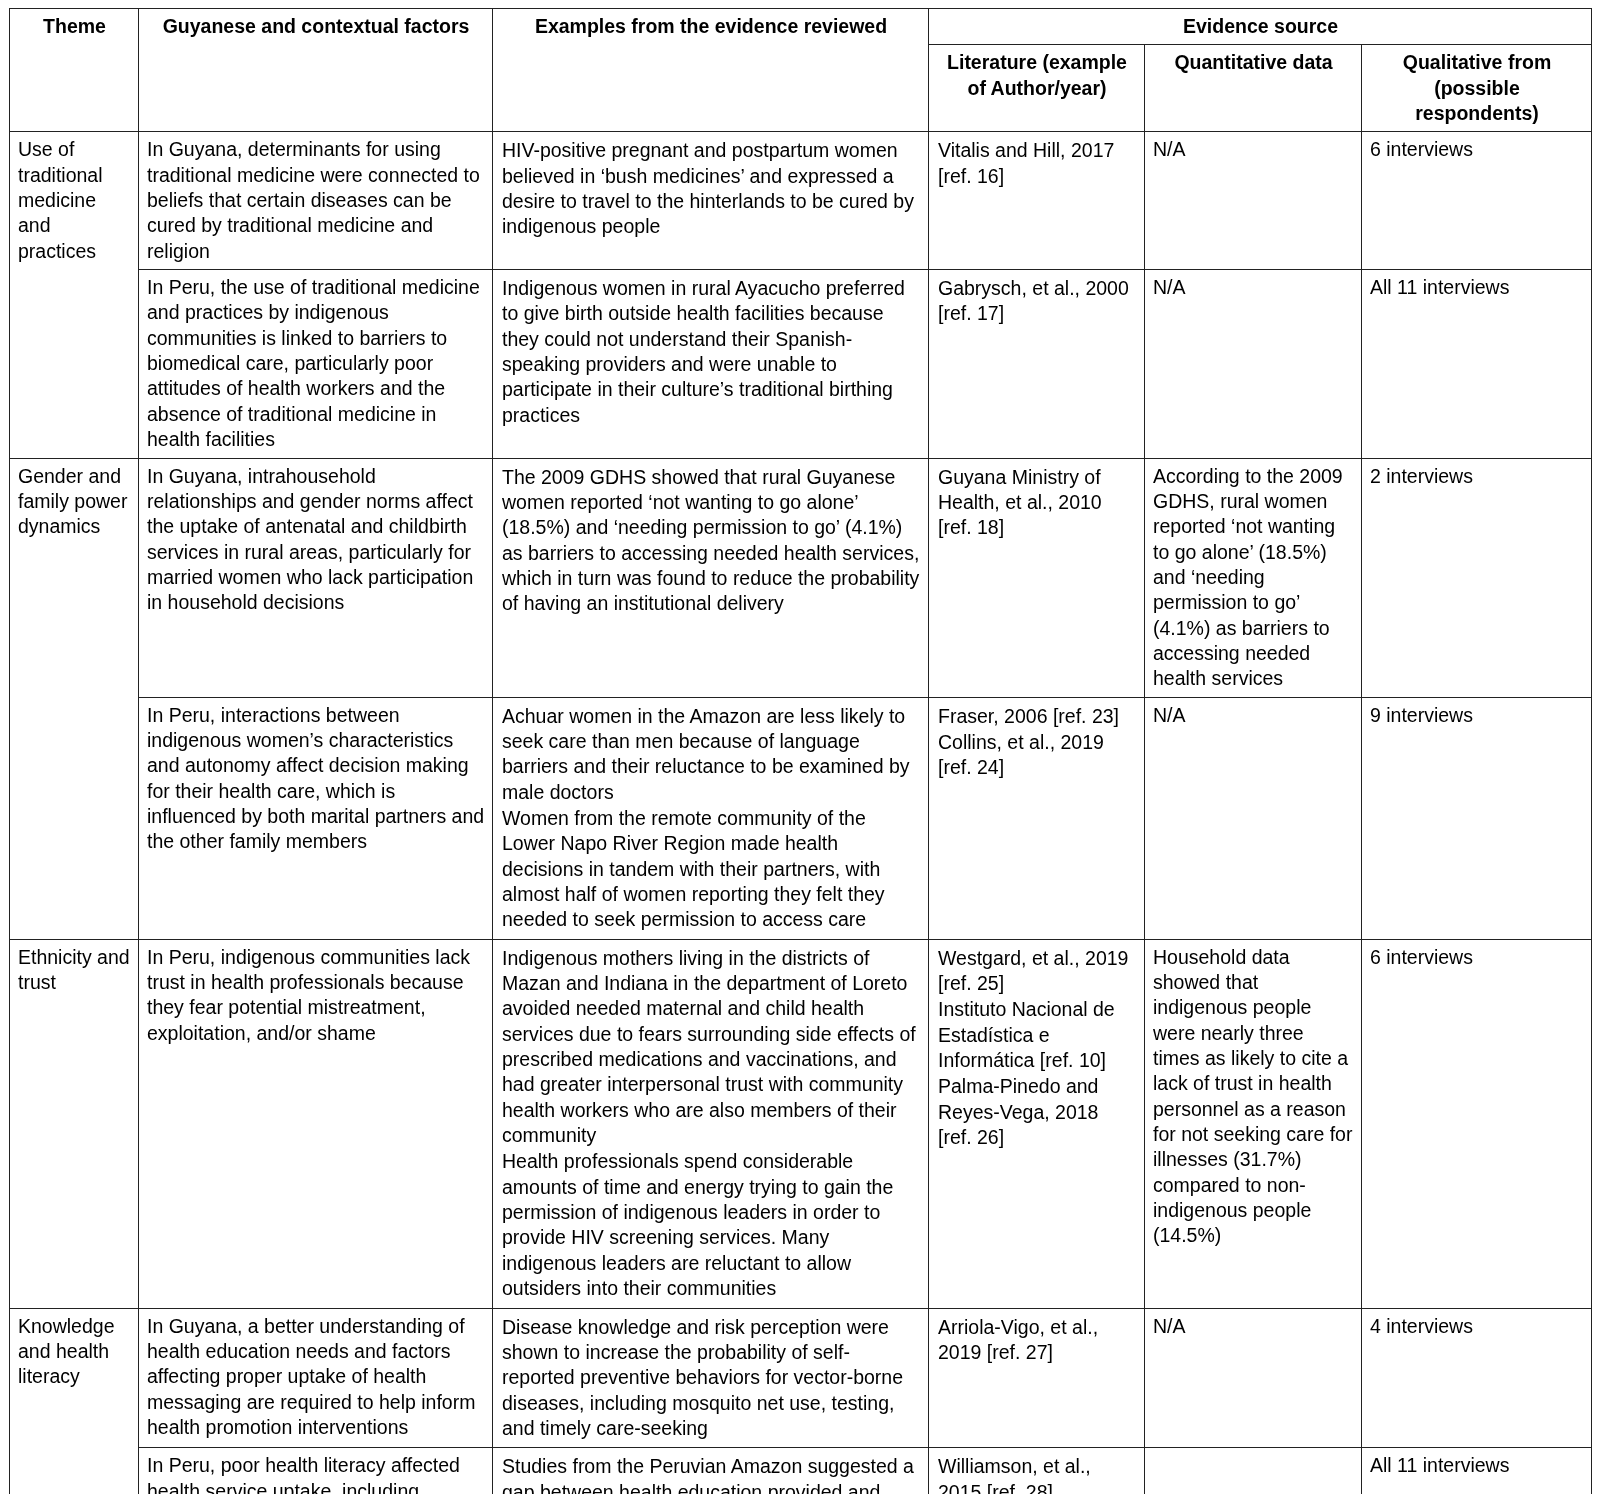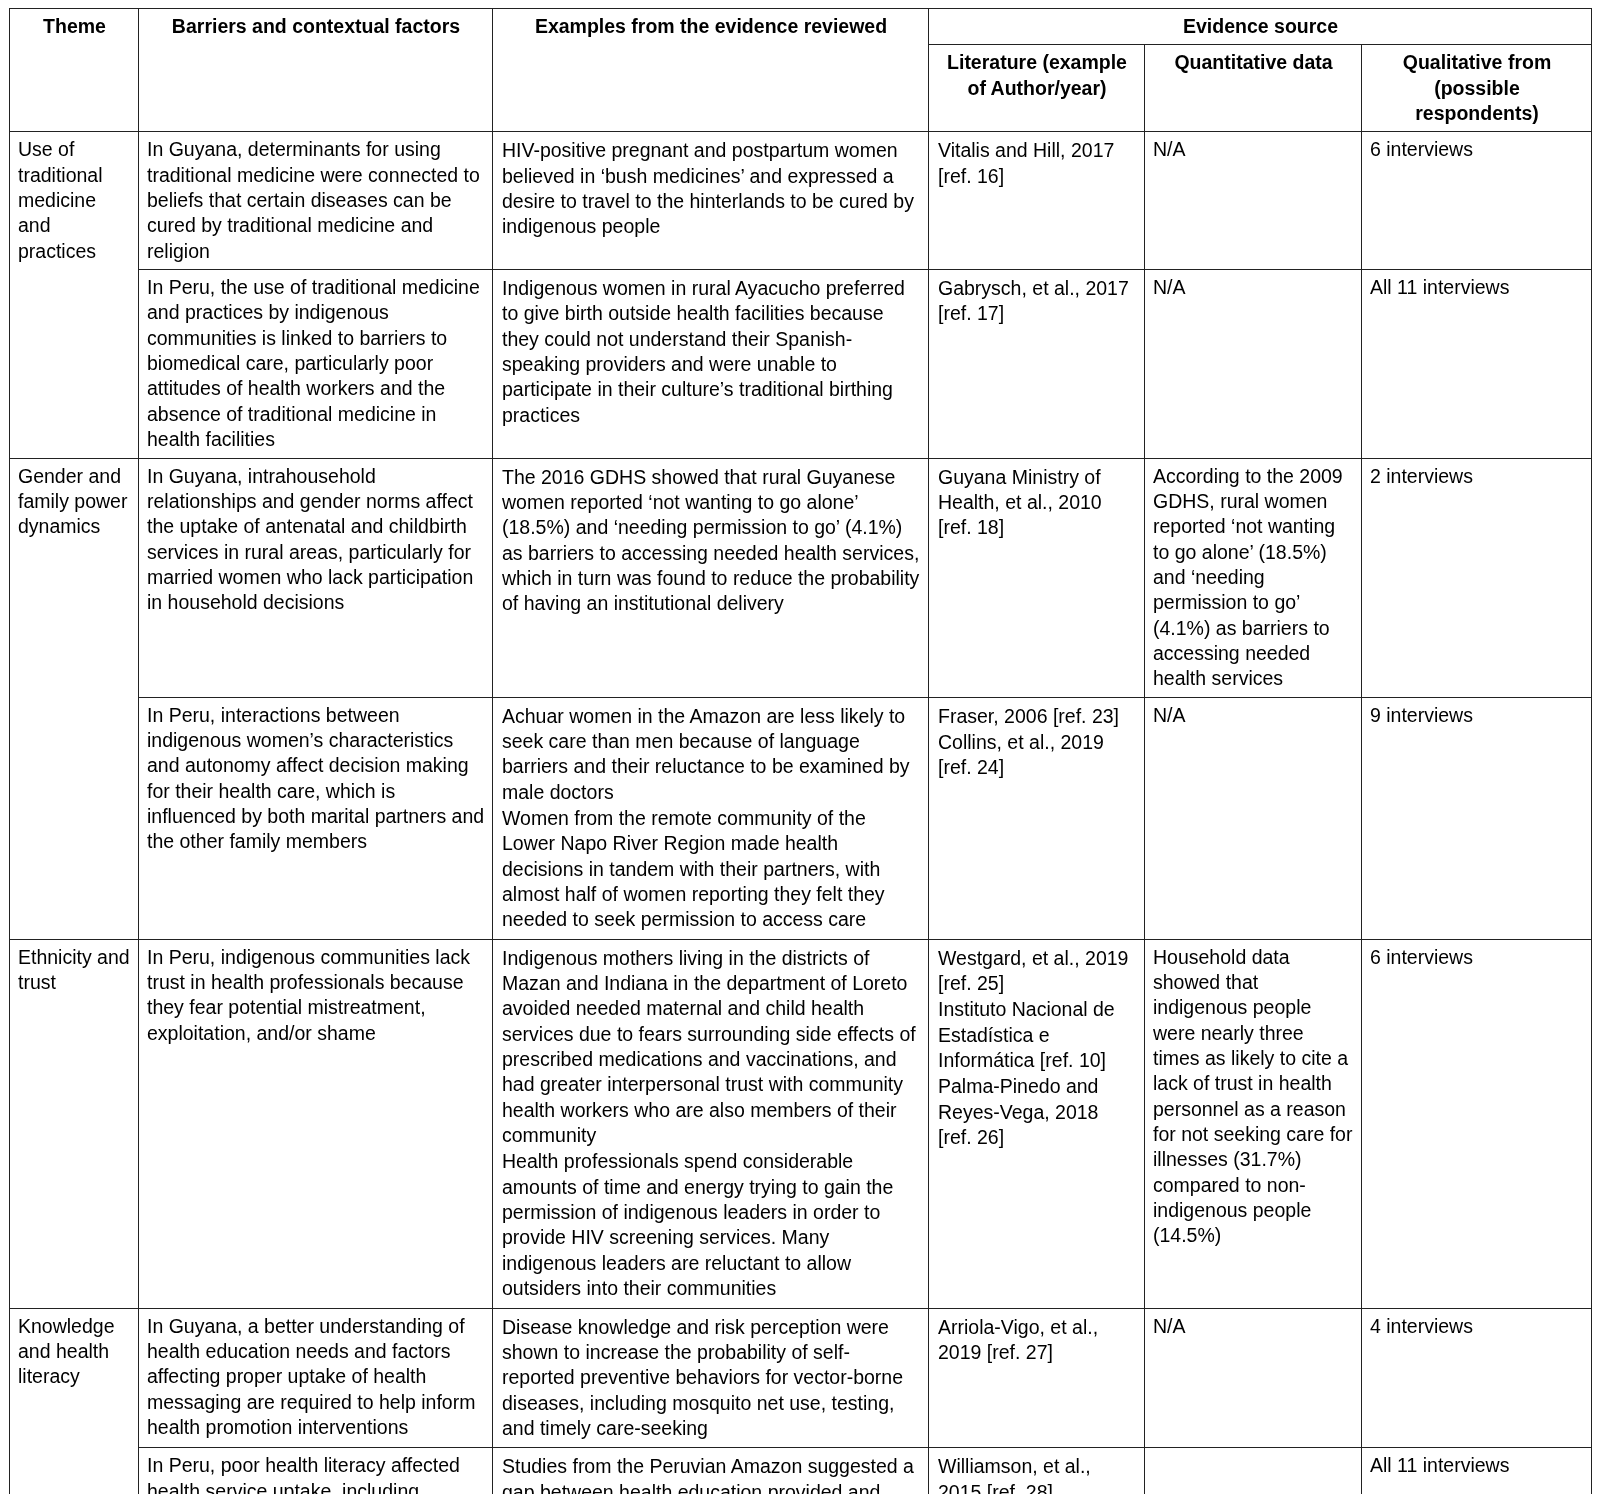--- a/index.html
+++ b/index.html
@@ -62,21 +62,21 @@
       <col class="col-theme">
       <col class="col-barrier">
       <col class="col-example">
       <col class="col-lit">
       <col class="col-quant">
       <col class="col-qual">
     </colgroup>
     <thead>
       <tr class="hdr-row-1">
         <th class="th-left-pad" rowspan="2">Theme</th>
-        <th rowspan="2">Barriers and contextual factors</th>
+        <th rowspan="2">Guyanese and contextual factors</th>
         <th rowspan="2">Examples from the evidence reviewed</th>
         <th class="hdr-group" colspan="3">Evidence source</th>
       </tr>
       <tr class="hdr-row-2">
         <th>Literature (example of Author/year)</th>
         <th>Quantitative data</th>
         <th>Qualitative from (possible respondents)</th>
       </tr>
     </thead>
     <tbody id="table-body">
@@ -91,30 +91,30 @@
           </td>
           <td>N/A</td>
           <td>6 interviews</td>
         </tr>
         <tr>
           <td>In Peru, the use of traditional medicine and practices by indigenous communities is linked to barriers to biomedical care, particularly poor attitudes of health workers and the absence of traditional medicine in health facilities</td>
           <td>
             <div class="para">Indigenous women in rural Ayacucho preferred to give birth outside health facilities because they could not understand their Spanish-speaking providers and were unable to participate in their culture’s traditional birthing practices</div>
           </td>
           <td>
-            <div class="para">Gabrysch, et al., 2017 [ref. 17]</div>
+            <div class="para">Gabrysch, et al., 2000 [ref. 17]</div>
           </td>
           <td>N/A</td>
           <td>All 11 interviews</td>
         </tr>
         <tr>
           <td class="theme-cell" rowspan="2">Gender and family power dynamics</td>
           <td>In Guyana, intrahousehold relationships and gender norms affect the uptake of antenatal and childbirth services in rural areas, particularly for married women who lack participation in household decisions</td>
           <td>
-            <div class="para">The 2016 GDHS showed that rural Guyanese women reported ‘not wanting to go alone’ (18.5%) and ‘needing permission to go’ (4.1%) as barriers to accessing needed health services, which in turn was found to reduce the probability of having an institutional delivery</div>
+            <div class="para">The 2009 GDHS showed that rural Guyanese women reported ‘not wanting to go alone’ (18.5%) and ‘needing permission to go’ (4.1%) as barriers to accessing needed health services, which in turn was found to reduce the probability of having an institutional delivery</div>
           </td>
           <td>
             <div class="para">Guyana Ministry of Health, et al., 2010 [ref. 18]</div>
           </td>
           <td>According to the 2009 GDHS, rural women reported ‘not wanting to go alone’ (18.5%) and ‘needing permission to go’ (4.1%) as barriers to accessing needed health services</td>
           <td>2 interviews</td>
         </tr>
         <tr>
           <td>In Peru, interactions between indigenous women’s characteristics and autonomy affect decision making for their health care, which is influenced by both marital partners and the other family members</td>
           <td>

